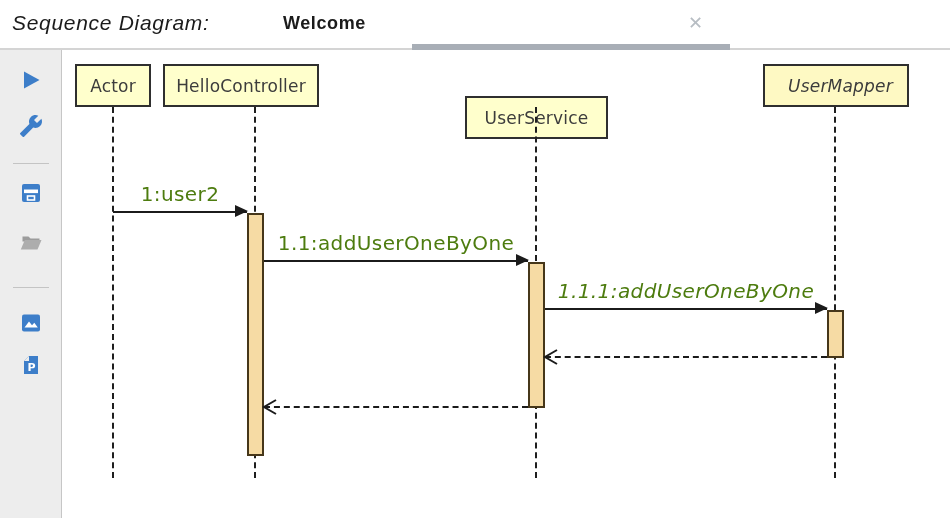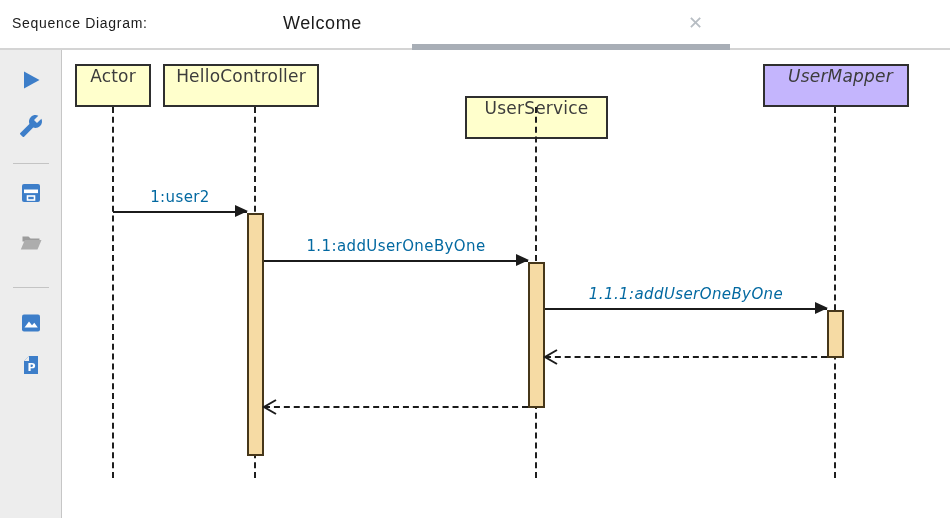--- a/index.html
+++ b/index.html
@@ -6,24 +6,24 @@
   body { width:950px; height:518px; overflow:hidden;
          font-family:"Liberation Sans", sans-serif; }
 
   .app { position:relative; width:950px; height:518px; background:#ffffff; }
 
   
   .header { position:absolute; left:0; top:0; width:950px; height:50px;
             background:#ffffff; box-sizing:border-box;
             border-bottom:2px solid #d4d4d4; }
   .hdr-title { position:absolute; left:12px; top:0; height:46px; line-height:46px;
-               font-size:14px; letter-spacing:0.7px; color:#1b1b1b; }
+               font-size:21px; letter-spacing:0.7px; color:#1b1b1b;font-style:italic; }
   .tab { position:absolute; top:0; height:46px; line-height:46px;
          font-size:18px; letter-spacing:0.6px; color:#1b1b1b; cursor:default; }
-  .tab-welcome { left:283px; }
+  .tab-welcome { left:283px;font-weight:bold; }
   .tab-active  { left:430px; }
   .tab-close { position:absolute; left:688px; top:0; height:46px; line-height:46px;
                font-size:18px; color:#b7bdc3; cursor:default; }
   .tab-underline { position:absolute; left:412px; top:44px; width:318px; height:6px;
                    background:#a8aeb6; }
 
   
   .toolbar { position:absolute; left:0; top:50px; width:62px; height:468px;
              background:#ededed; box-sizing:border-box;
              border-right:1px solid #c6c6c6; }
@@ -45,23 +45,23 @@
   
   #btn-run{top:16px;} #btn-config{top:62px;} #btn-save{top:129px;}
   #btn-open{top:178px;} #btn-image{top:259px;} #btn-puml{top:301px;}
 
   
   .canvas { position:absolute; left:62px; top:50px; width:888px; height:468px;
             background:#ffffff; font-family:"DejaVu Sans", sans-serif; }
 
   .pbox { position:absolute; top:14px; height:43px; box-sizing:border-box;
           border:2px solid #2f2f2f; background:#ffffcc;
-          display:flex; align-items:flex-start; justify-content:center;
+          display:flex; align-items:center; justify-content:center;
           font-size:17px; color:#3c3c3c; letter-spacing:0.2px; }
-  .pbox.interface { background:#c4b5fd; font-style:italic;padding-left:9px; }
+  .pbox.interface { background:#fef9c3; font-style:italic;padding-left:9px; }
   #p-actor { left:13px;  width:76px; }
   #p-hello { left:101px; width:156px; }
   #p-us    { left:403px; width:143px;margin-top:32px; }
   #p-um    { left:701px; width:146px; }
 
   .lifeline { position:absolute; top:57px; height:371px; width:0;
               border-left:2px dashed #1f1f1f; }
   #ll-actor { left:50px; } #ll-hello { left:192px; }
   #ll-us { left:473px; }   #ll-um { left:772px; }
 
@@ -69,21 +69,21 @@
                 border:2px solid #46371a; background:#f6dba4; }
   #act-hello { left:185px; top:163px; height:243px; }
   #act-us    { left:466px; top:212px; height:146px; }
   #act-um    { left:765px; top:260px; height:48px; }
 
   .msg { position:absolute; height:0; }
   .msg .line { position:absolute; left:0; right:0; top:-2px;
                border-top:2px solid #1b1b1b; }
   .msg.return .line { border-top-style:dashed; }
   .msg .label { position:absolute; left:0; right:0; bottom:7px; text-align:center;
-                font-size:15px; letter-spacing:0.4px; color:#0369a1;
+                font-size:20px; letter-spacing:0.4px; color:#4d7c0f;
                 white-space:nowrap; cursor:default; }
   .msg.italic .label { font-style:italic;margin-top:32px; }
   .head-right { position:absolute; right:-1px; top:-8px; width:0; height:0;
                 border-left:13px solid #1b1b1b;
                 border-top:6px solid transparent; border-bottom:6px solid transparent; }
   .head-left svg { position:absolute; left:-2px; top:-10px; }
 
   #msg1 { left:51px;  top:163px; width:134px; }
   #msg2 { left:202px; top:212px; width:264px; }
   #msg3 { left:483px; top:260px; width:282px; }

